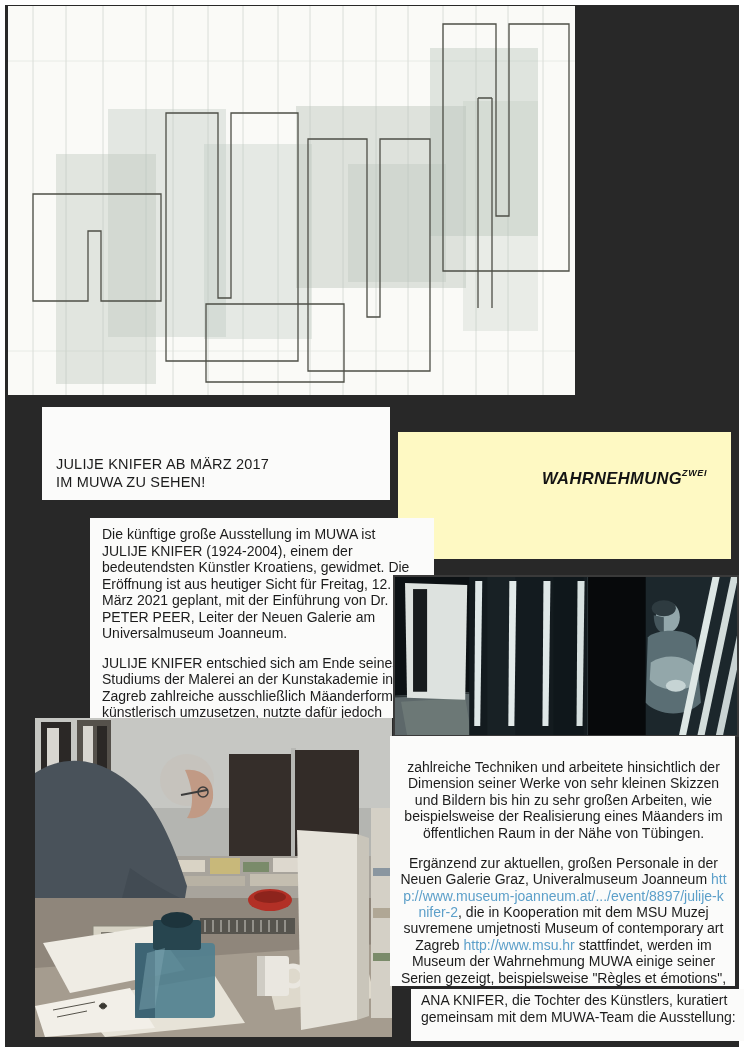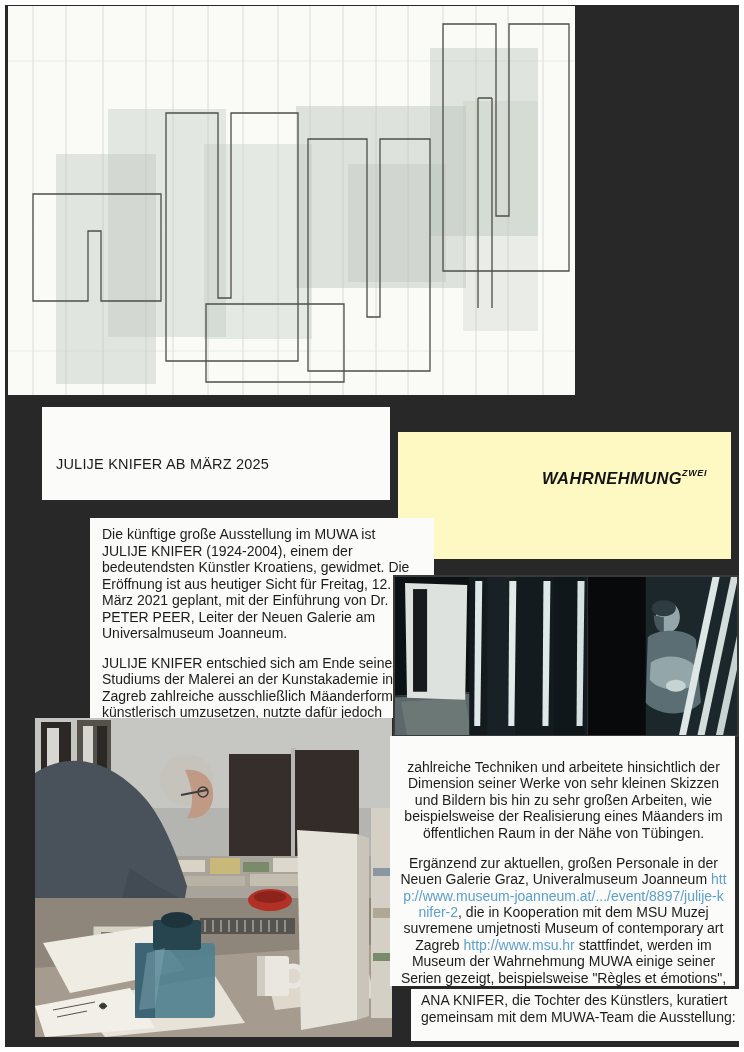--- a/index.html
+++ b/index.html
@@ -125,21 +125,22 @@
         <path d="M158,107 h52 v185 h13 v-185 h67 v248 h-132 z"></path>
         <path d="M300,133 h59 v178 h13 v-178 h50 v232 h-122 z"></path>
         <path d="M435,18 h53 v192 h13 v-192 h60 v247 h-126 z"></path>
         <path d="M198,298 h138 v78 h-138 z"></path>
         <path d="M470,92 h14 M470,92 v210 M484,92 v210"></path>
       </g>
     </svg>
   </div>
 
   <div class="abs paperblock title-block">
-    <div>JULIJE KNIFER AB MÄRZ 2025</div>
+    <div>JULIJE KNIFER AB MÄRZ 2017</div>
+    <div>IM MUWA ZU SEHEN!</div>
   </div>
 
   <div class="abs yellow-block">
     <div class="brand-line"><span>WAHRNEHMUNG</span><span class="sup">ZWEI</span></div>
   </div>
 
   <div class="abs paperblock intro-block">
     <p>Die künftige große Ausstellung im MUWA ist JULIJE KNIFER (1924-2004), einem der bedeutendsten Künstler Kroatiens, gewidmet. Die Eröffnung ist aus heutiger Sicht für Freitag, 12. März 2021 geplant, mit der Einführung von Dr. PETER PEER, Leiter der Neuen Galerie am Universalmuseum Joanneum.</p>
     <p>JULIJE KNIFER entschied sich am Ende seines Studiums der Malerei an der Kunstakademie in Zagreb zahlreiche ausschließlich Mäanderformen künstlerisch umzusetzen, nutzte dafür jedoch</p>
 

